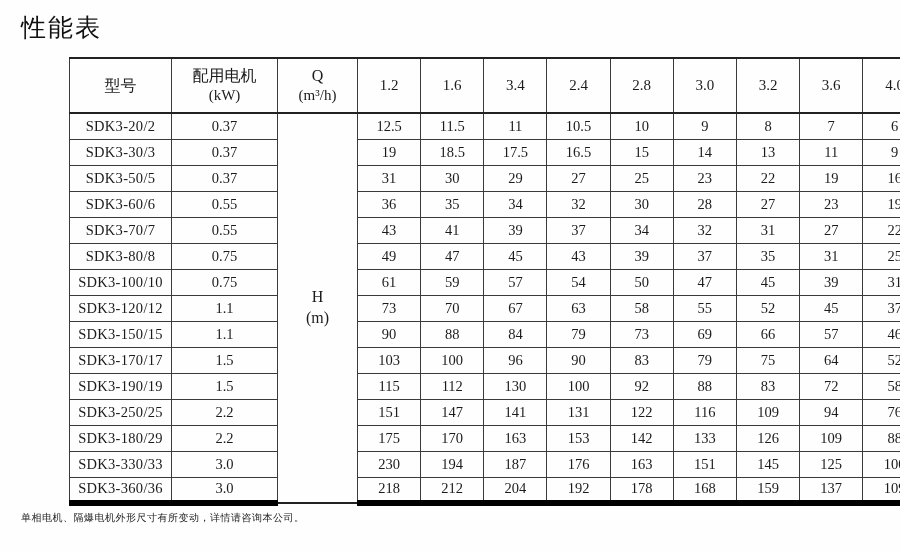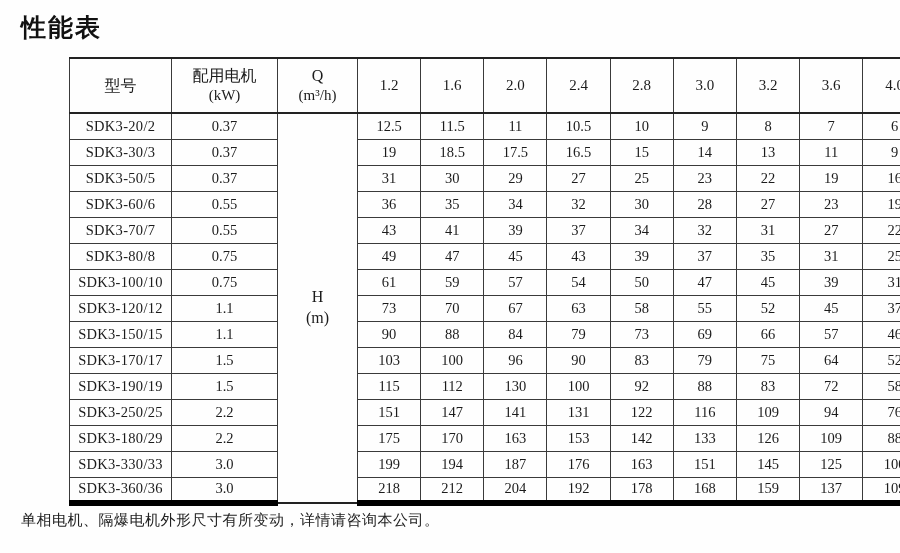--- a/index.html
+++ b/index.html
@@ -5,21 +5,21 @@
   html,body{margin:0;padding:0;}
   body{
     width:900px;height:553px;position:relative;overflow:hidden;
     background:#fefefe;
     font-family:"Liberation Serif","DejaVu Serif",serif;
     color:#1b1b1b;
   }
   .page-title{
     position:absolute;left:21px;top:11px;
     font-family:"Liberation Sans","DejaVu Sans",sans-serif;
-    font-size:25px;font-weight:bold;letter-spacing:2px;color:#111;
+    font-size:25px;font-weight:normal;letter-spacing:2px;color:#111;
   }
   .table-wrap{
     position:absolute;left:25px;top:57px;width:857px;padding-left:44px;
   }
   table.perf{
     border-collapse:collapse;table-layout:fixed;width:857px;
     font-size:15px;color:#1b1b1b;
   }
   table.perf th, table.perf td{
     border-left:1px solid #3a3a3a;
@@ -43,21 +43,21 @@
   .hdr-sub{font-size:15px;}
   .flow-th{font-size:15px !important;margin-top:42px;}
   .model-cell{font-size:14.5px;letter-spacing:.3px;}
   .kw-cell{font-size:14.5px;}
   .h-cell{font-size:14.5px;}
   .h-unit-cell{font-size:16px;line-height:1.3;
     border-bottom:2px solid #222 !important;}
   .footer-note{
     position:absolute;left:21px;top:511px;
     font-family:"Liberation Sans","DejaVu Sans",sans-serif;
-    font-size:15px;color:#222;letter-spacing:.5px;
+    font-size:10px;color:#222;letter-spacing:.5px;
   }
 </style>
 </head>
 <body>
 
 <div class="page-title">性能表</div>
 
 <div class="table-wrap">
   <table class="perf">
     <colgroup>
@@ -80,21 +80,21 @@
         <th>
           <div>配用电机</div>
           <div class="hdr-sub">(kW)</div>
         </th>
         <th>
           <div>Q</div>
           <div class="hdr-sub">(m³/h)</div>
         </th>
         <th class="flow-th">1.2</th>
         <th class="flow-th">1.6</th>
-        <th class="flow-th">2.0</th>
+        <th class="flow-th">3.4</th>
         <th class="flow-th">2.4</th>
         <th class="flow-th">2.8</th>
         <th class="flow-th">3.0</th>
         <th class="flow-th">3.2</th>
         <th class="flow-th">3.6</th>
         <th class="flow-th">4.0</th>
       </tr>
     </thead>
     <tbody>
         <tr>
@@ -266,21 +266,21 @@
           <td class="h-cell">153</td>
           <td class="h-cell">142</td>
           <td class="h-cell">133</td>
           <td class="h-cell">126</td>
           <td class="h-cell">109</td>
           <td class="h-cell">88</td>
         </tr>
         <tr>
           <td class="model-cell">SDK3-330/33</td>
           <td class="kw-cell">3.0</td>
-          <td class="h-cell">199</td>
+          <td class="h-cell">230</td>
           <td class="h-cell">194</td>
           <td class="h-cell">187</td>
           <td class="h-cell">176</td>
           <td class="h-cell">163</td>
           <td class="h-cell">151</td>
           <td class="h-cell">145</td>
           <td class="h-cell">125</td>
           <td class="h-cell">100</td>
         </tr>
         <tr>

